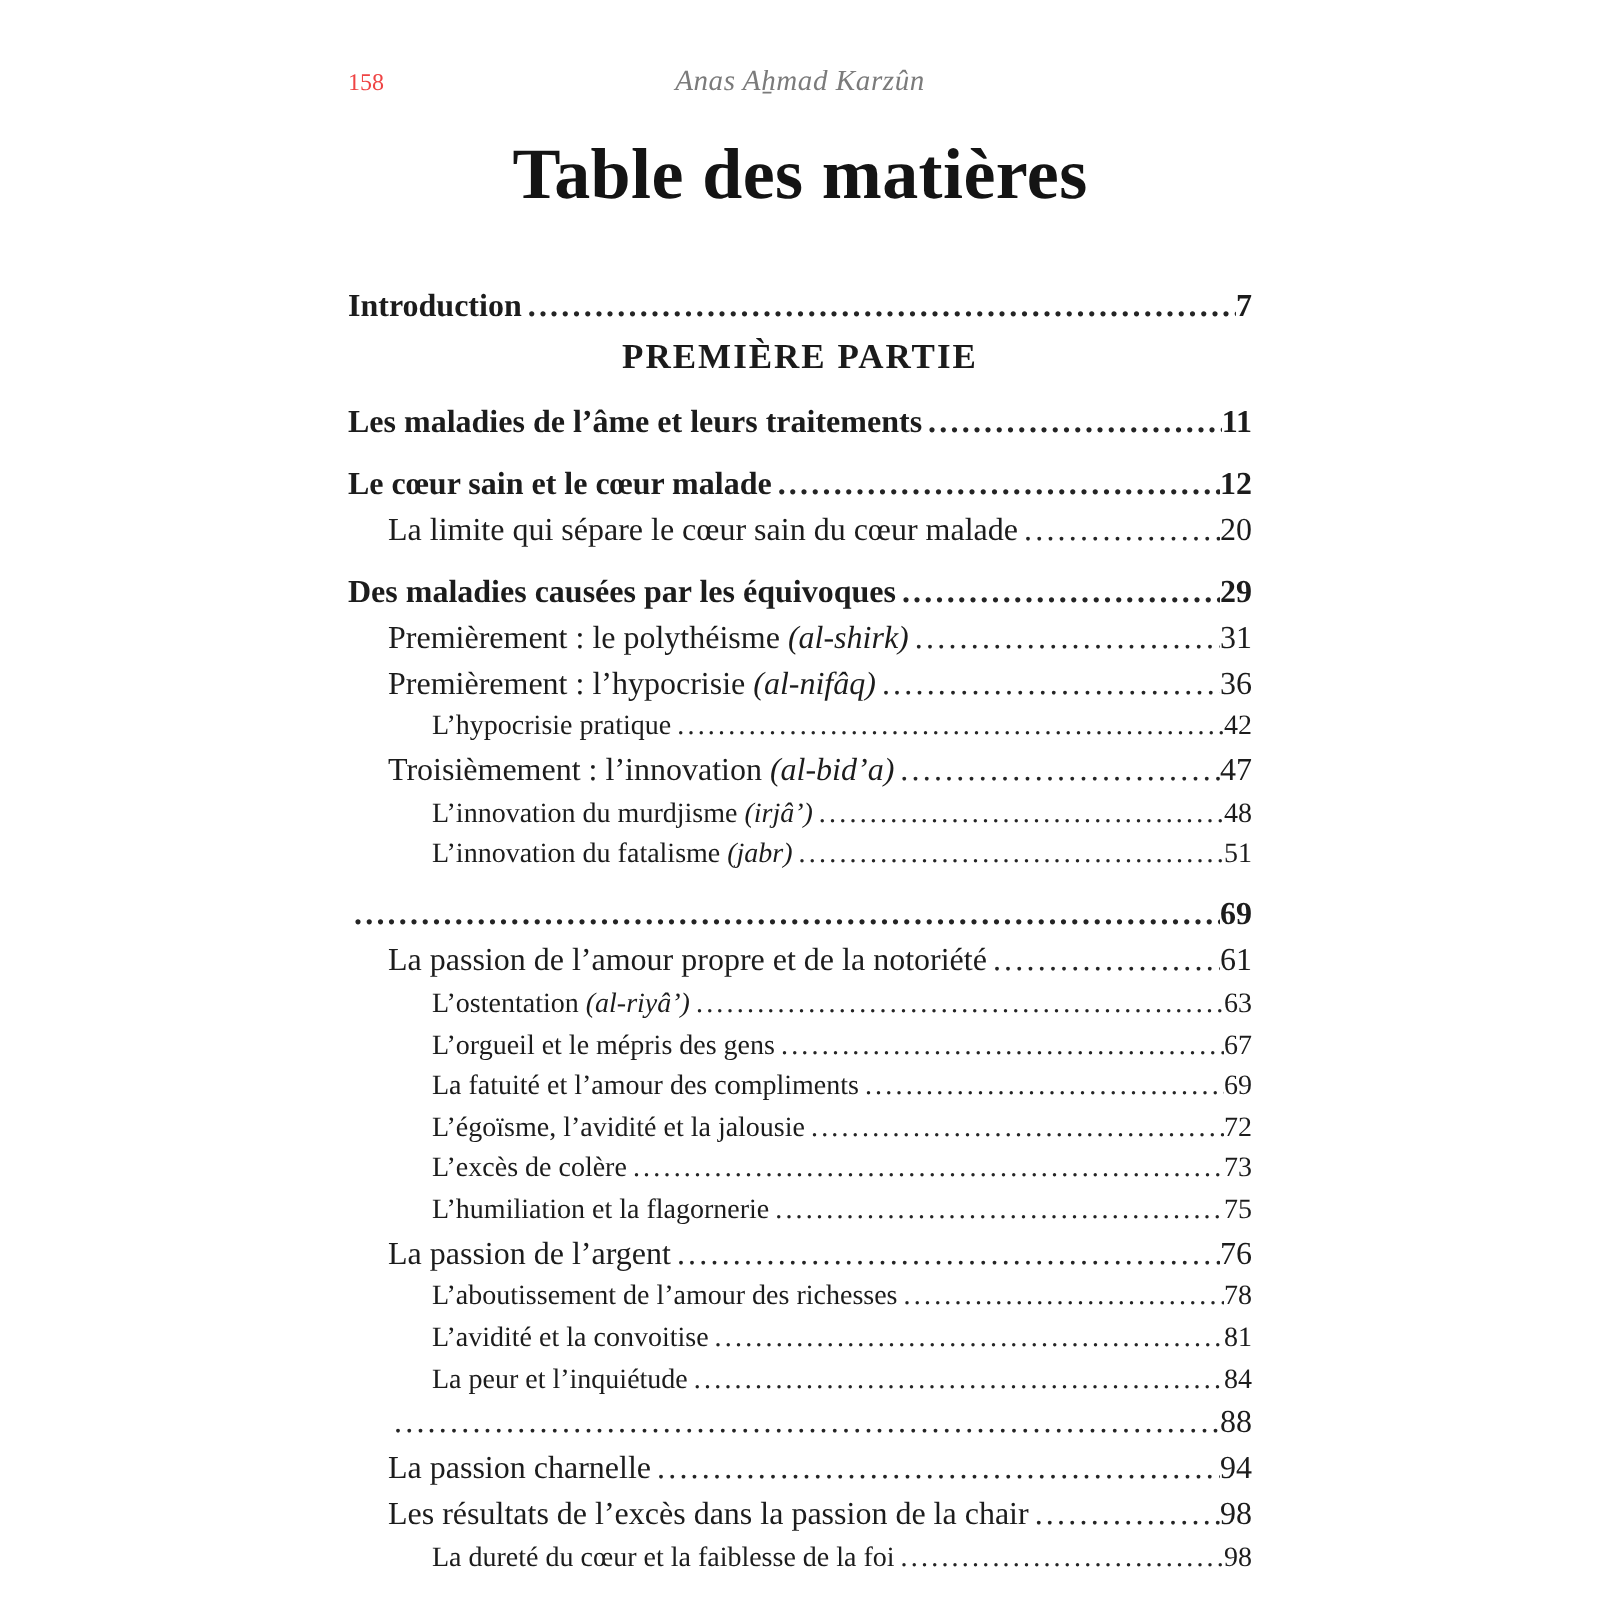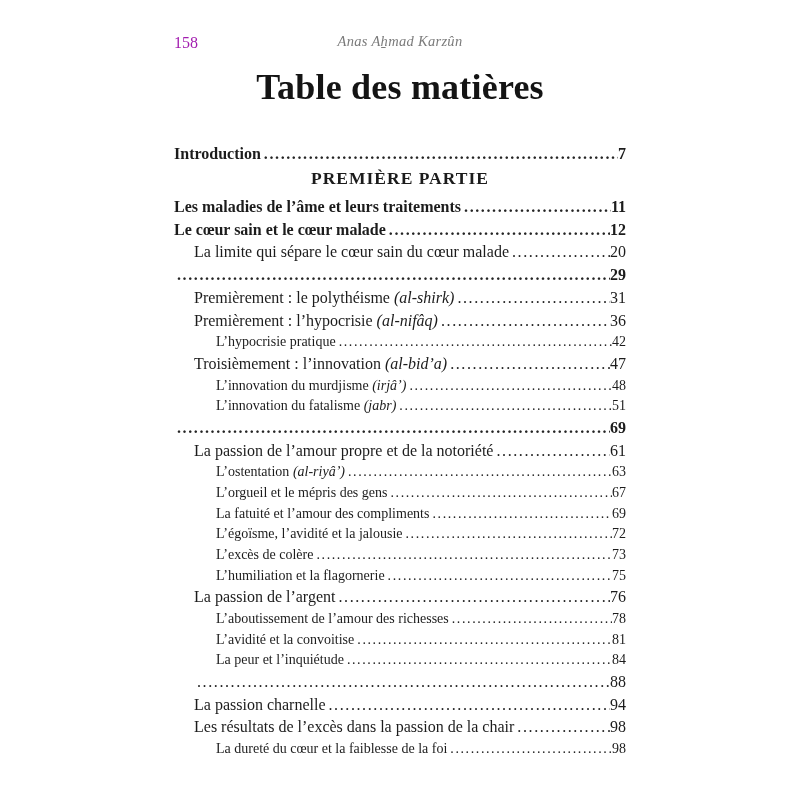--- a/index.html
+++ b/index.html
@@ -18,22 +18,22 @@
     padding-top: 33px;
   }
   .running-head {
     position: relative;
     height: 20px;
   }
   .folio {
     position: absolute;
     left: 0;
     top: 1px;
-    font-size: 16px;
-    color: #a21caf;
+    font-size: 12px;
+    color: #ef4444;
   }
   .author {
     display: block;
     text-align: center;
     font-style: italic;
     font-size: 14.5px;
     color: #7b7b7b;
     letter-spacing: 0.3px;
   }
   .title {
@@ -47,21 +47,21 @@
   .toc {
     margin-top: 37px;
   }
   .row {
     display: flex;
     align-items: baseline;
     margin-bottom: 5.5px;
     font-size: 16px;
     line-height: 1.08;
   }
-  .row.bold { font-weight: bold; }
+  .row.bold { font-weight: bold; margin-top: 14px; }
   .row.lvl1 { padding-left: 20px; }
   .row.lvl2 { padding-left: 42px; font-size: 14px; }
   .label { flex: 0 0 auto; white-space: nowrap; }
   .label em { font-style: italic; }
   .leader {
     flex: 1 1 auto;
     overflow: hidden;
     white-space: nowrap;
     letter-spacing: 1.6px;
     padding: 0 2px 0 3px;
@@ -104,20 +104,21 @@
         <span class="label"><span>Le cœur sain et le cœur malade</span></span>
         <span class="leader">....................................................................................................................................................................................</span>
         <span class="pagenum">12</span>
       </div>
       <div class="row lvl1">
         <span class="label"><span>La limite qui sépare le cœur sain du cœur malade </span></span>
         <span class="leader">....................................................................................................................................................................................</span>
         <span class="pagenum">20</span>
       </div>
       <div class="row lvl0 bold">
+        <span class="label"><span>Des maladies causées par les équivoques </span></span>
         <span class="leader">....................................................................................................................................................................................</span>
         <span class="pagenum">29</span>
       </div>
       <div class="row lvl1">
         <span class="label"><span>Premièrement : le polythéisme </span><em>(al-shirk)</em></span>
         <span class="leader">....................................................................................................................................................................................</span>
         <span class="pagenum">31</span>
       </div>
       <div class="row lvl1">
         <span class="label"><span>Premièrement : l’hypocrisie </span><em>(al-nifâq)</em><span> </span></span>

